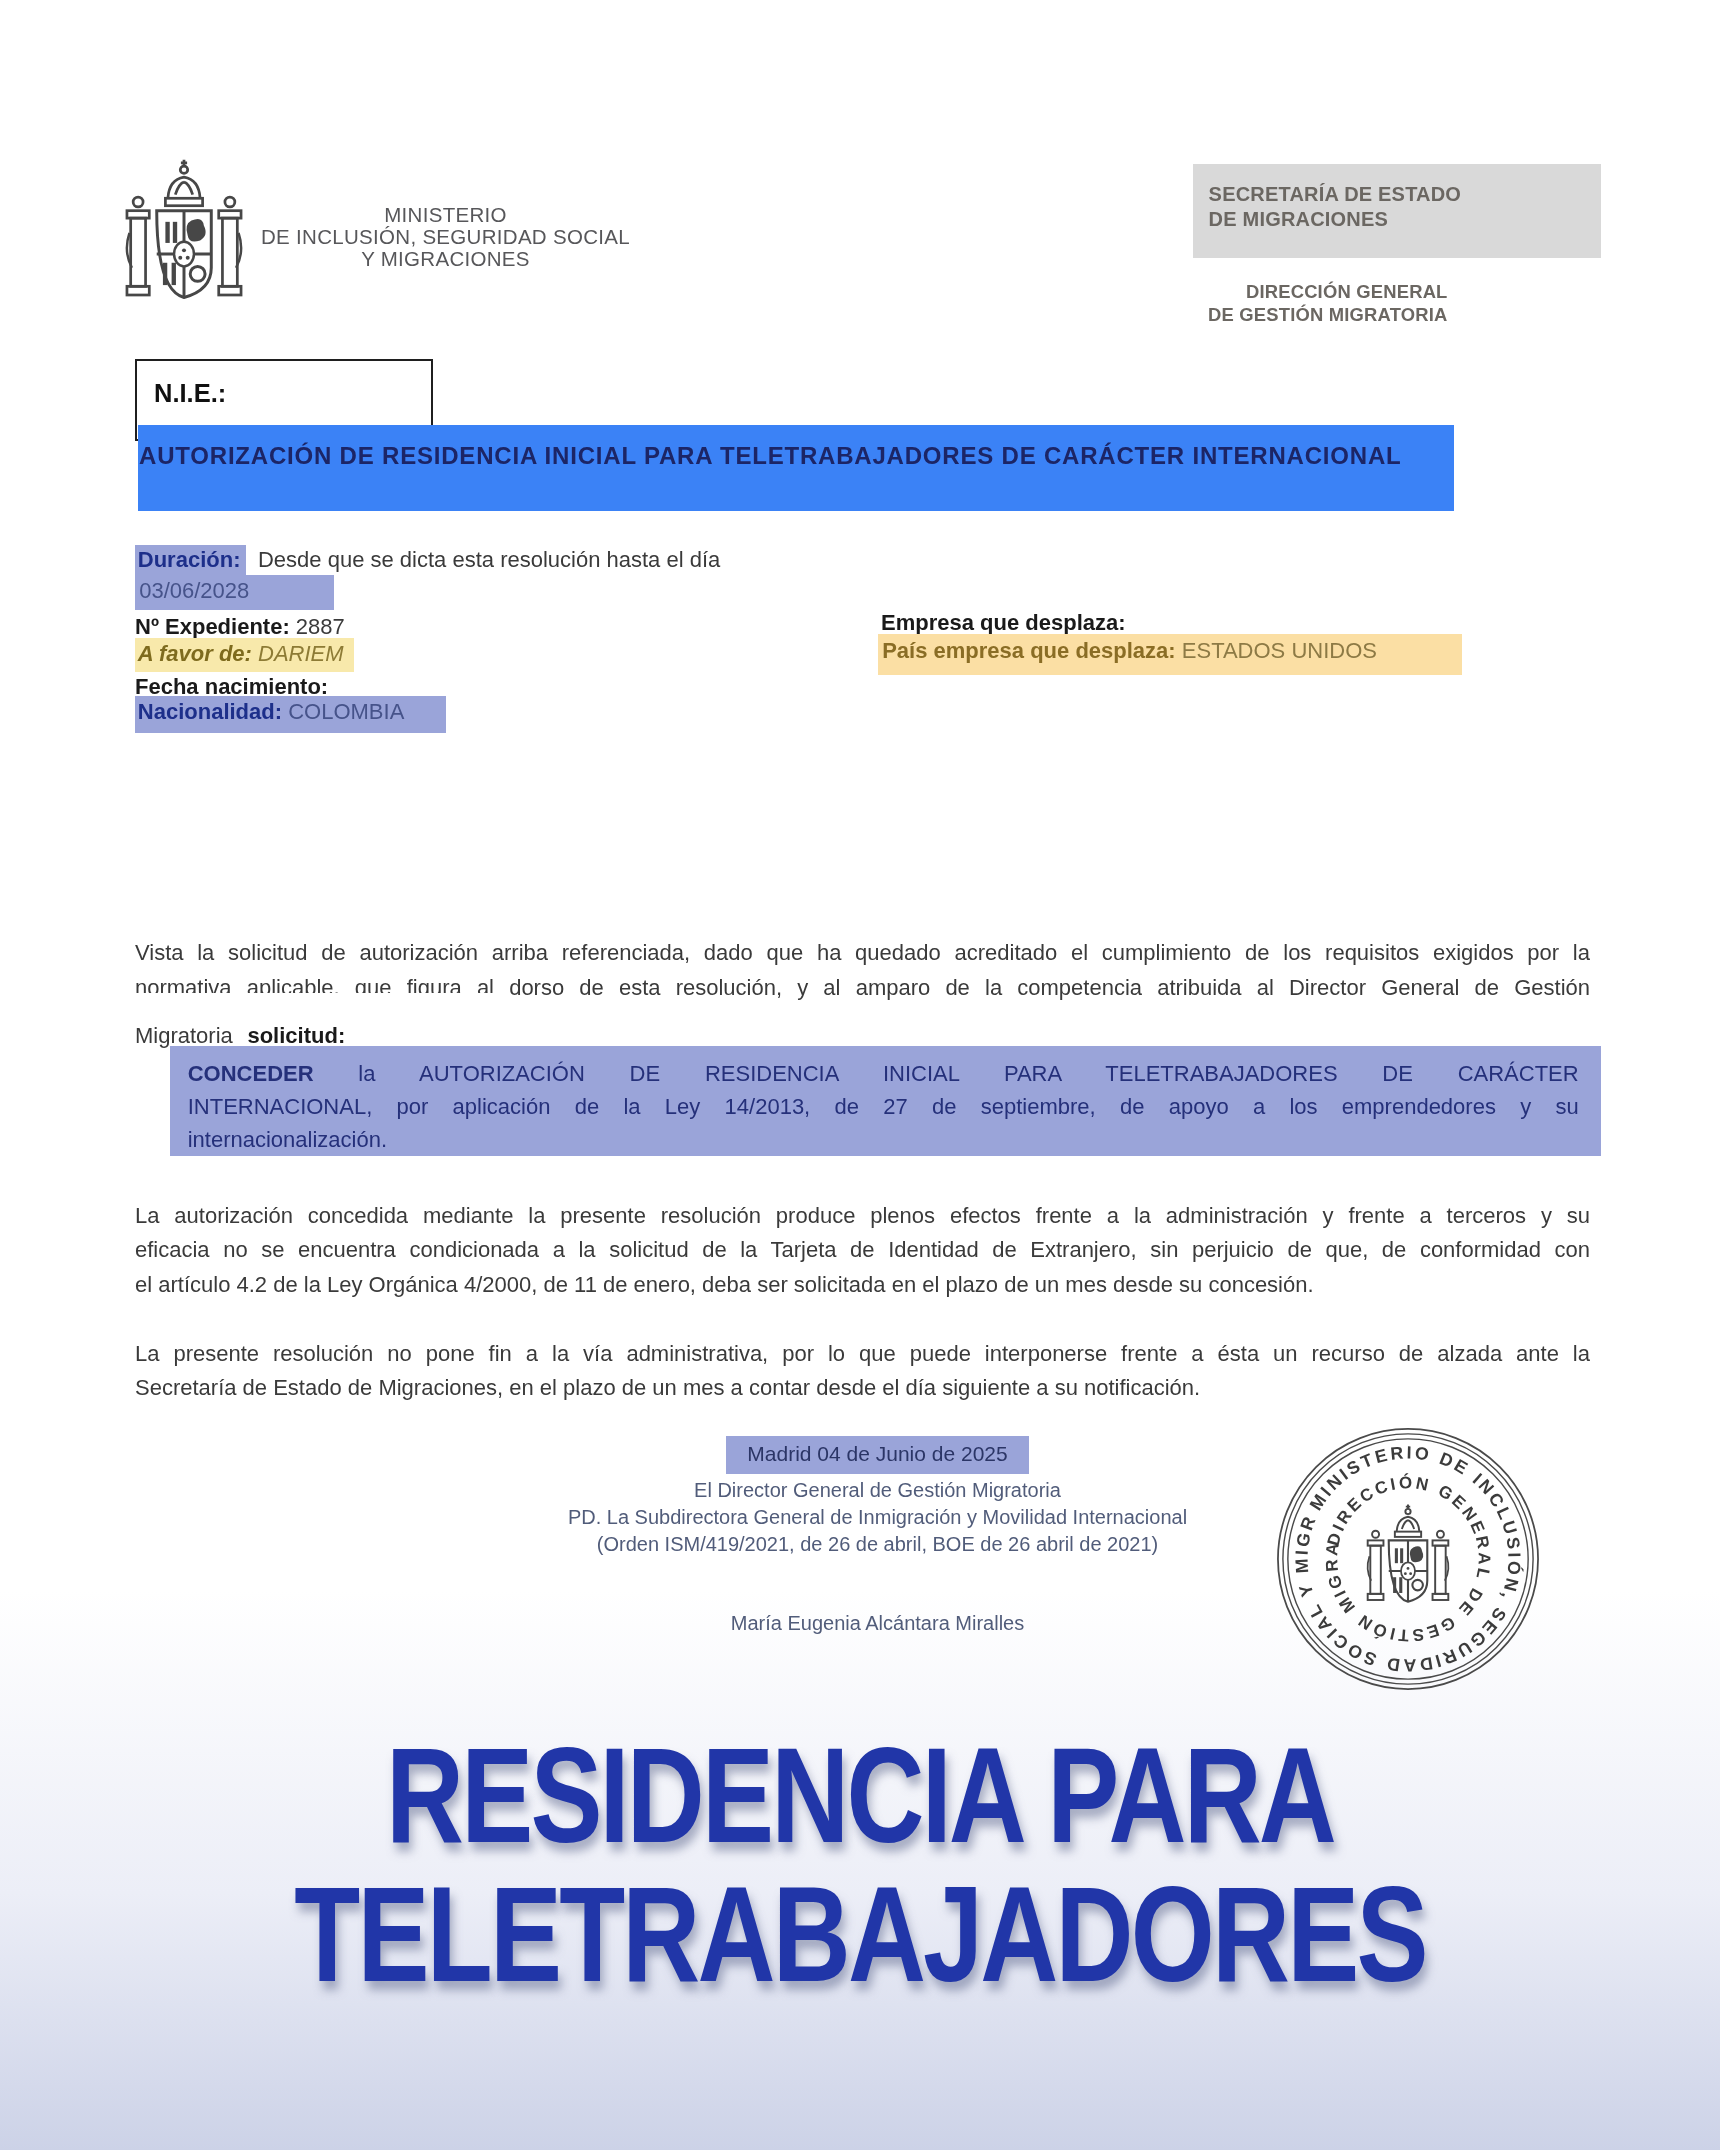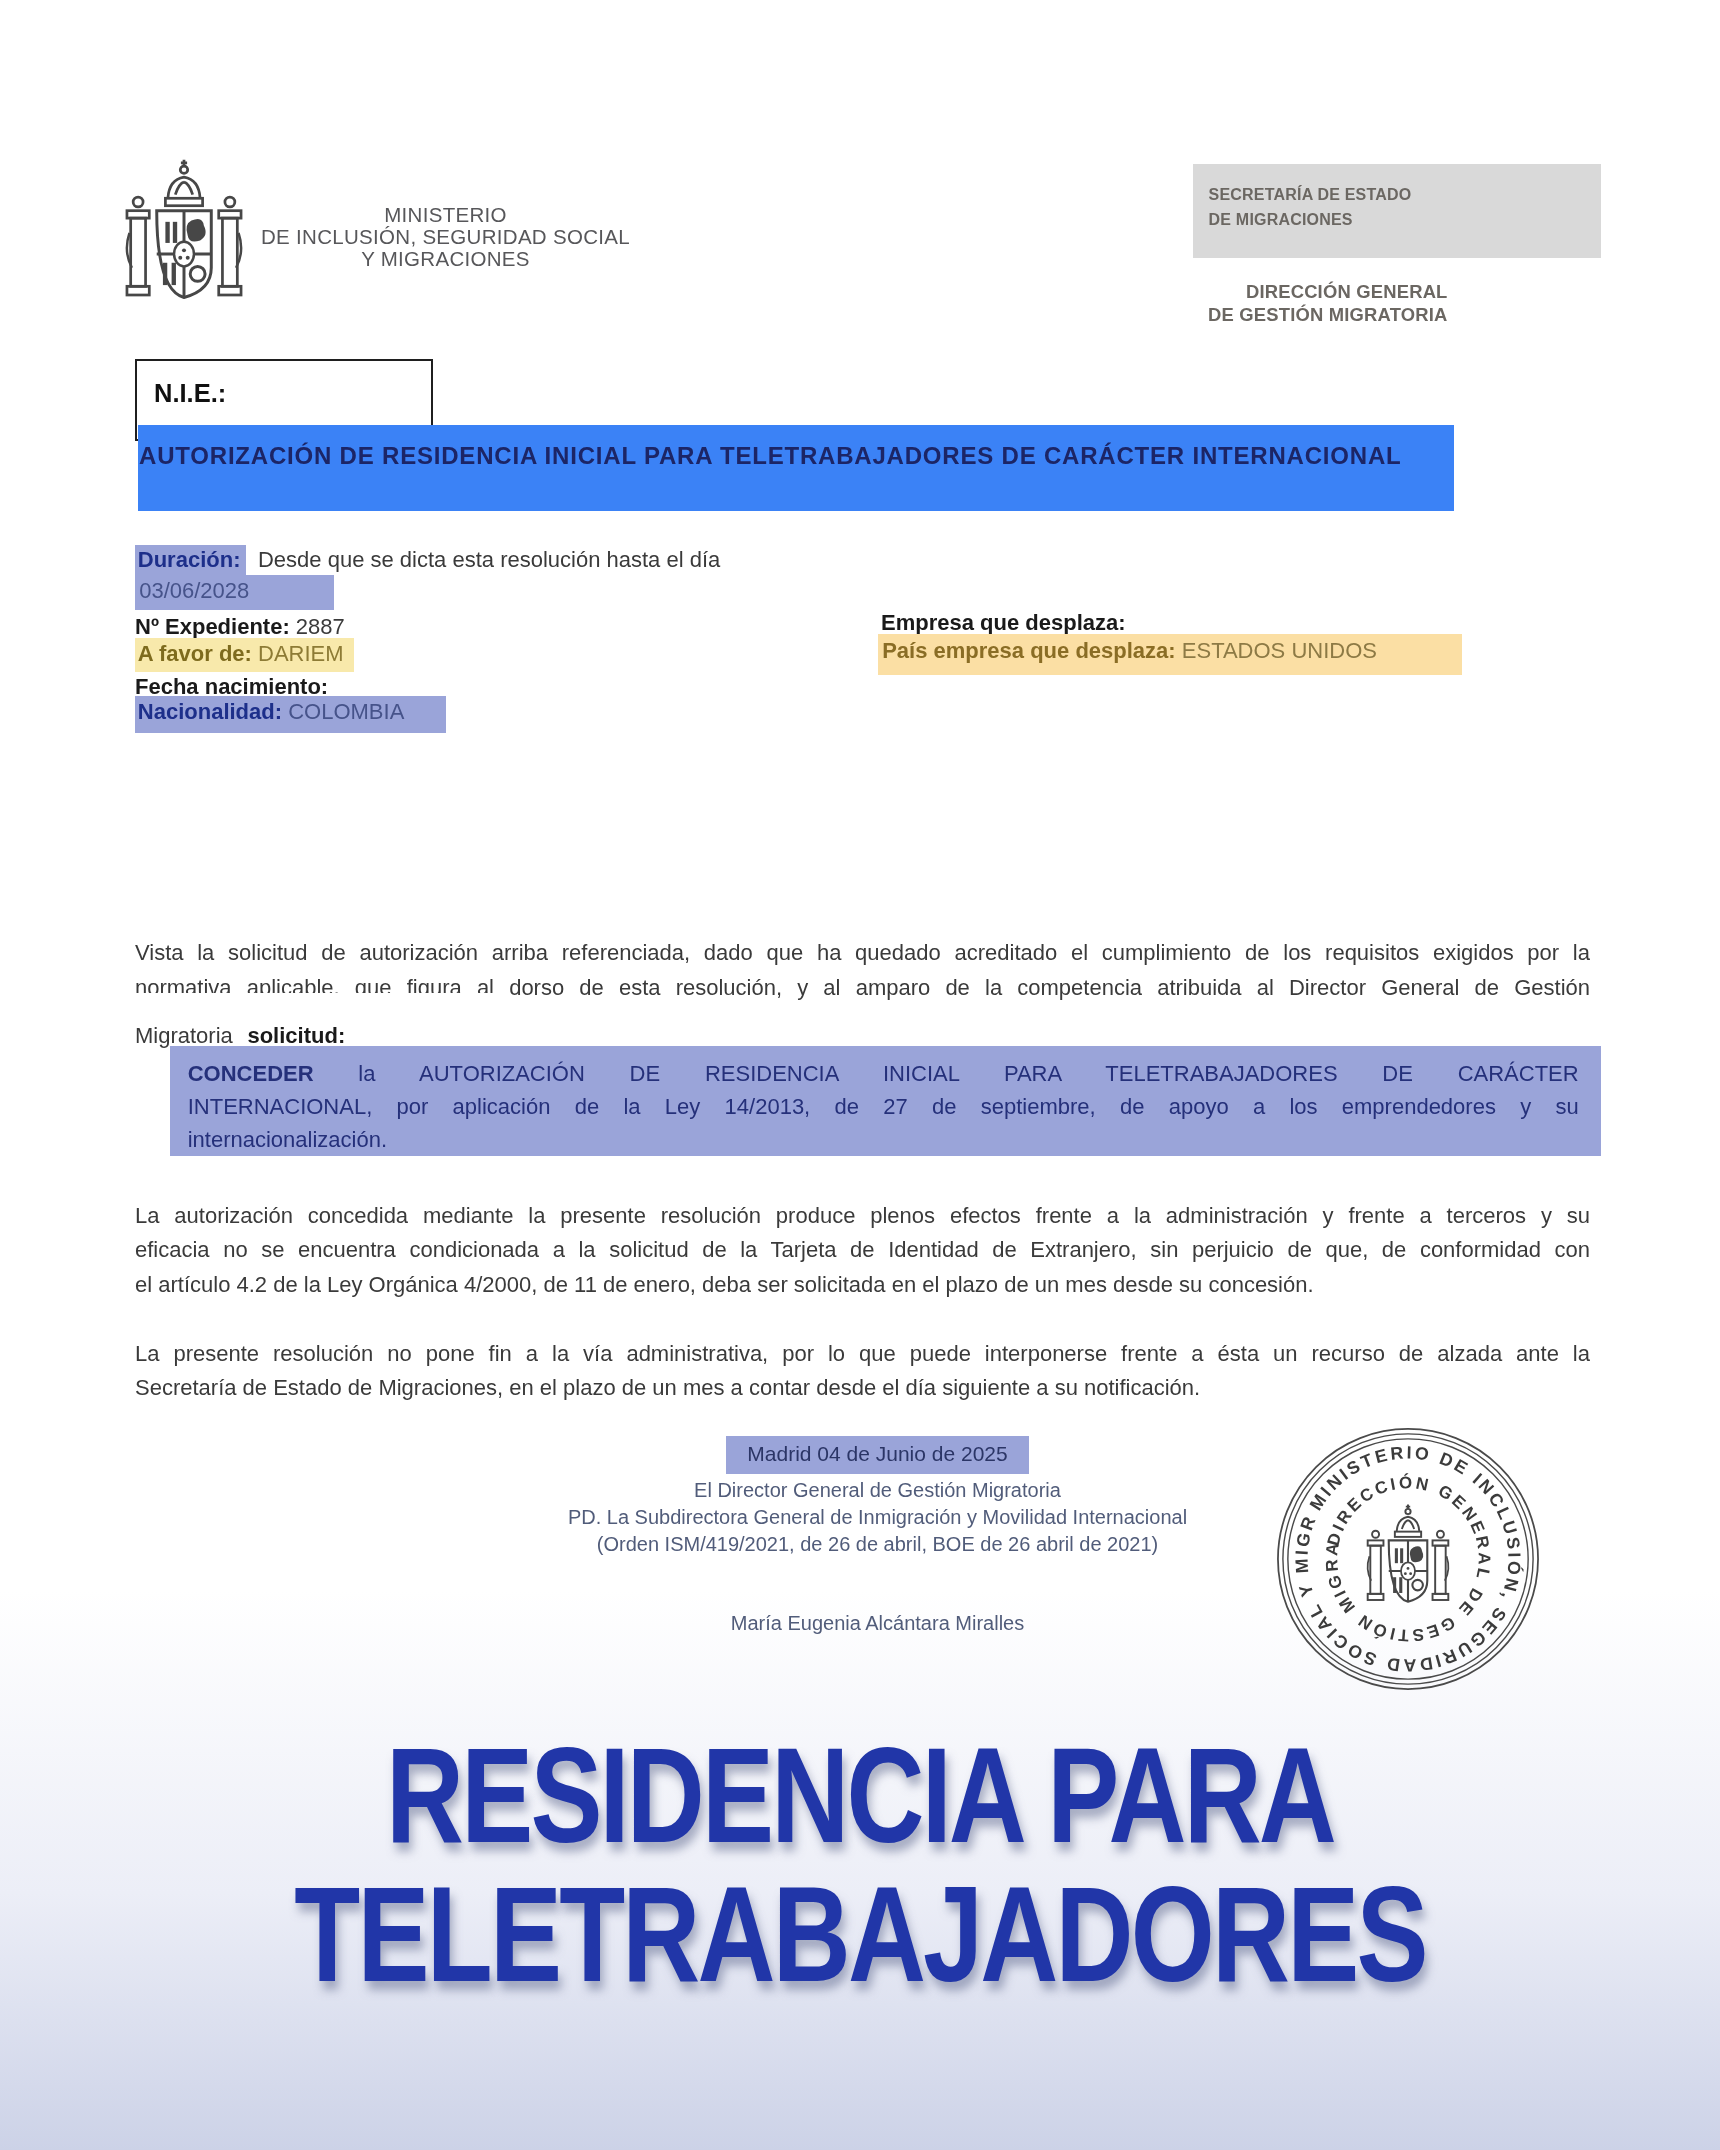--- a/index.html
+++ b/index.html
@@ -7,30 +7,30 @@
     width:1720px;height:2151px;
     font-family:"Liberation Sans", sans-serif;
     background:linear-gradient(180deg,#ffffff 0%,#ffffff 74%,#eceef7 88%,#ccd2e7 100%);
     position:relative;overflow:hidden;
   }
   .abs{position:absolute;}
   .doc-text{color:#3a3a3a;font-size:22px;}
   .bold{font-weight:bold;color:#1a1a1a;}
   .jline{text-align:justify;text-align-last:justify;}
   .hl-blue{background:#9aa4d9;}
-  .hl-yellow{background:#f8e9ab;}
+  .hl-yellow{background:#f8e9ab;font-style:italic;}
   .hl-orange{background:#fbdfa4;}
   .blue-label{color:#1d2f8a;font-weight:bold;}
   .blue-val{color:#46538a;}
   .olive-label{color:#7e6b1e;font-weight:bold;}
   .olive-val{color:#8d7b35;}
 
   .ministry-text{font-size:20.5px;line-height:22px;color:#57575a;letter-spacing:0.3px;text-align:center;}
   .gray-box{background:#d9d9d9;width:408px;height:94px;padding:17.7px 0 0 15.6px;box-sizing:border-box;}
-  .gov-gray{font-size:16px;line-height:25px;font-weight:bold;color:#6b6762;letter-spacing:0.2px;}
+  .gov-gray{font-size:20px;line-height:25px;font-weight:bold;color:#6b6762;letter-spacing:0.2px;}
   .gov-gray2{font-size:18.4px;line-height:23.4px;font-weight:bold;color:#6b6762;letter-spacing:0.2px;text-align:right;}
 
   .nie-box{width:298px;height:82px;border:2.8px solid #1f1f1f;box-sizing:border-box;background:#fff;}
   .nie-label{font-size:25.5px;font-weight:bold;color:#101010;margin:18.4px 0 0 17px;}
 
   .title-band{width:1316px;height:86px;background:#3b82f6;box-sizing:border-box;padding:17px 0 0 1px;}
   .title-band .t{font-size:24px;font-weight:bold;color:#1c2566;letter-spacing:0.8px;}
 
   .field-line{font-size:22px;white-space:nowrap;}
 

